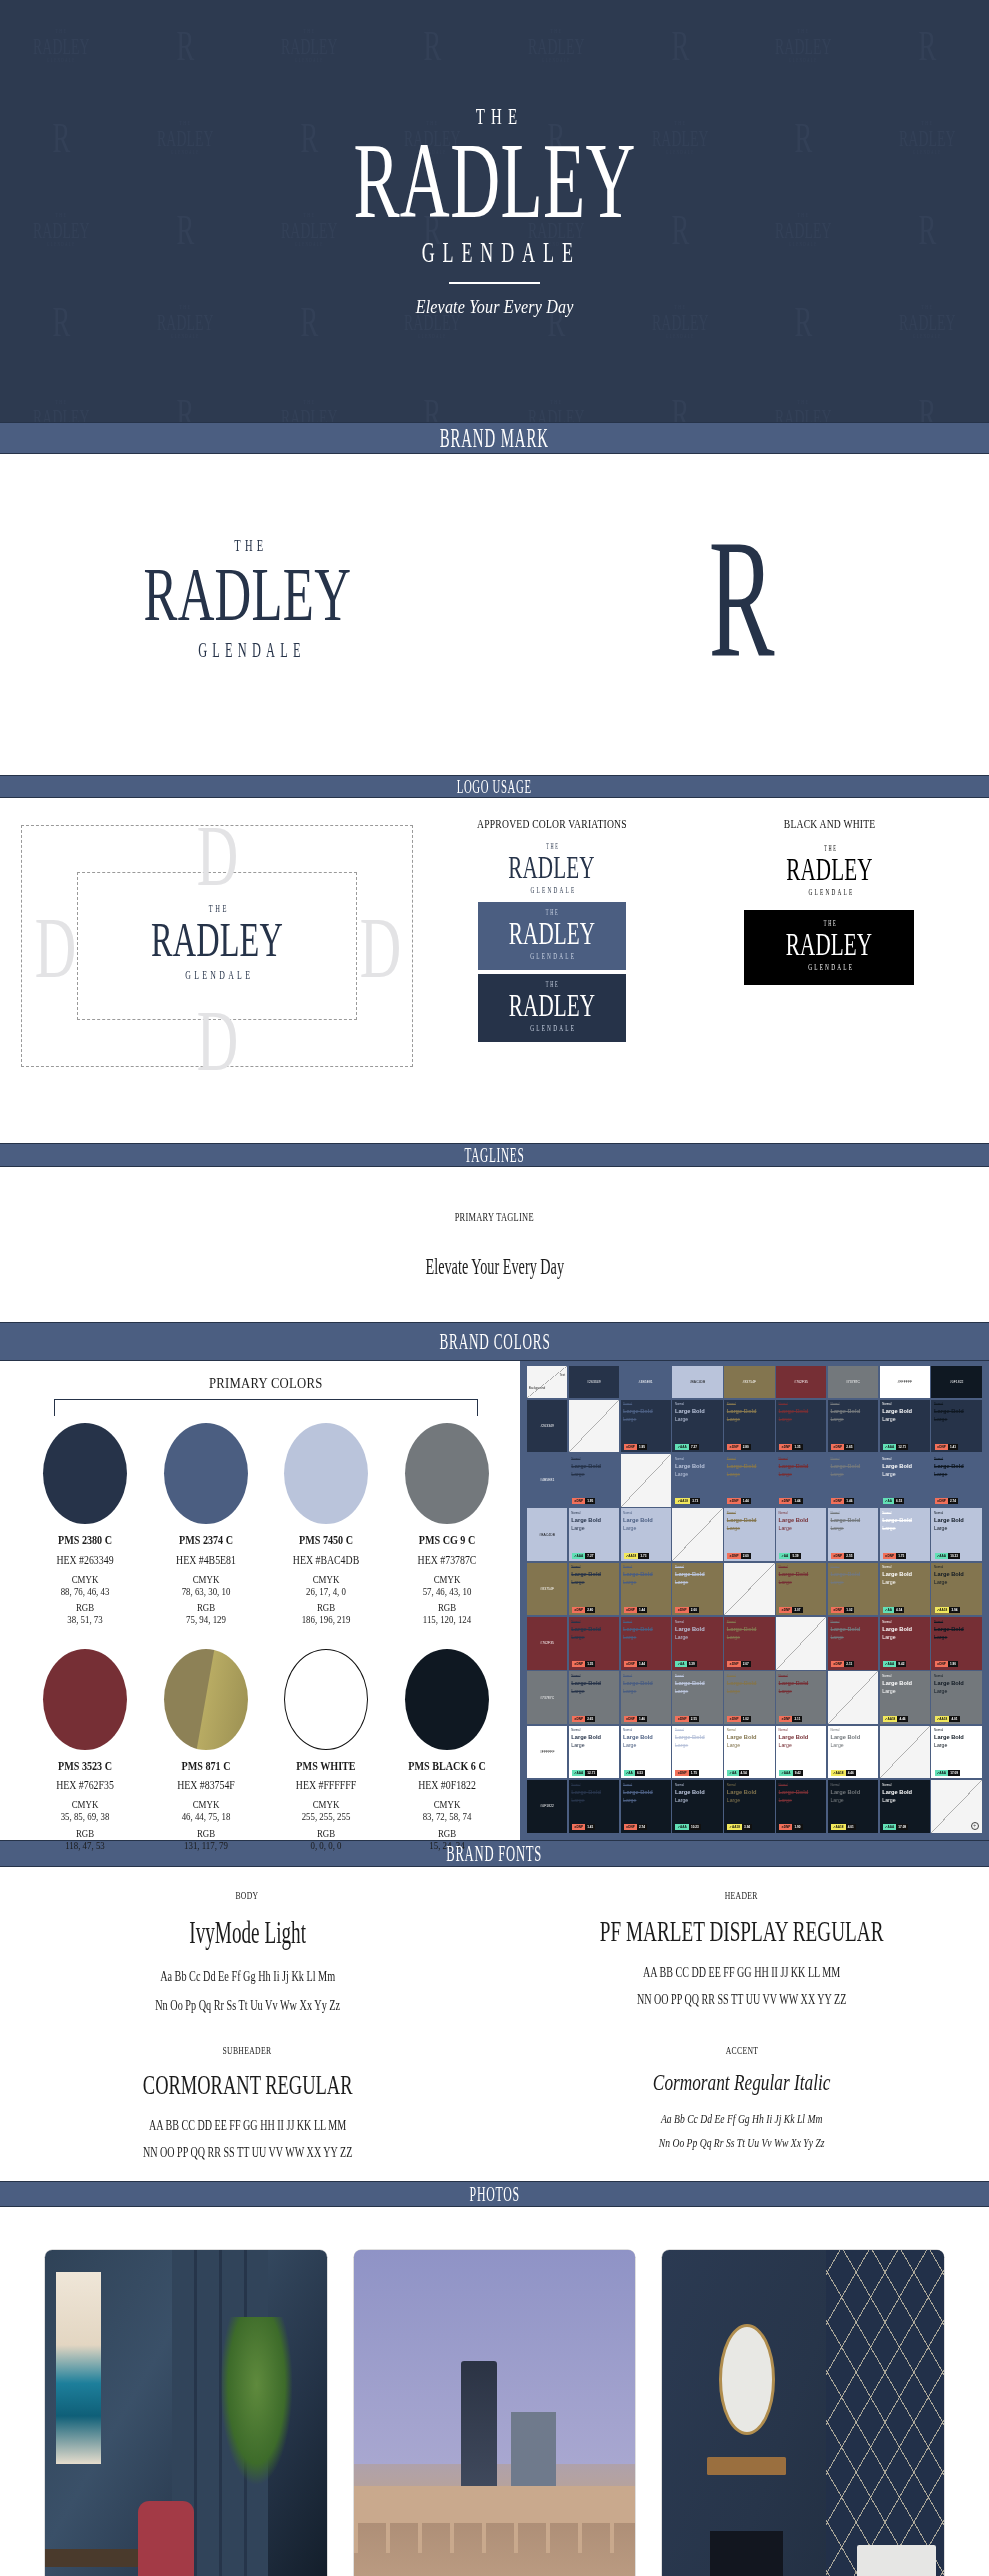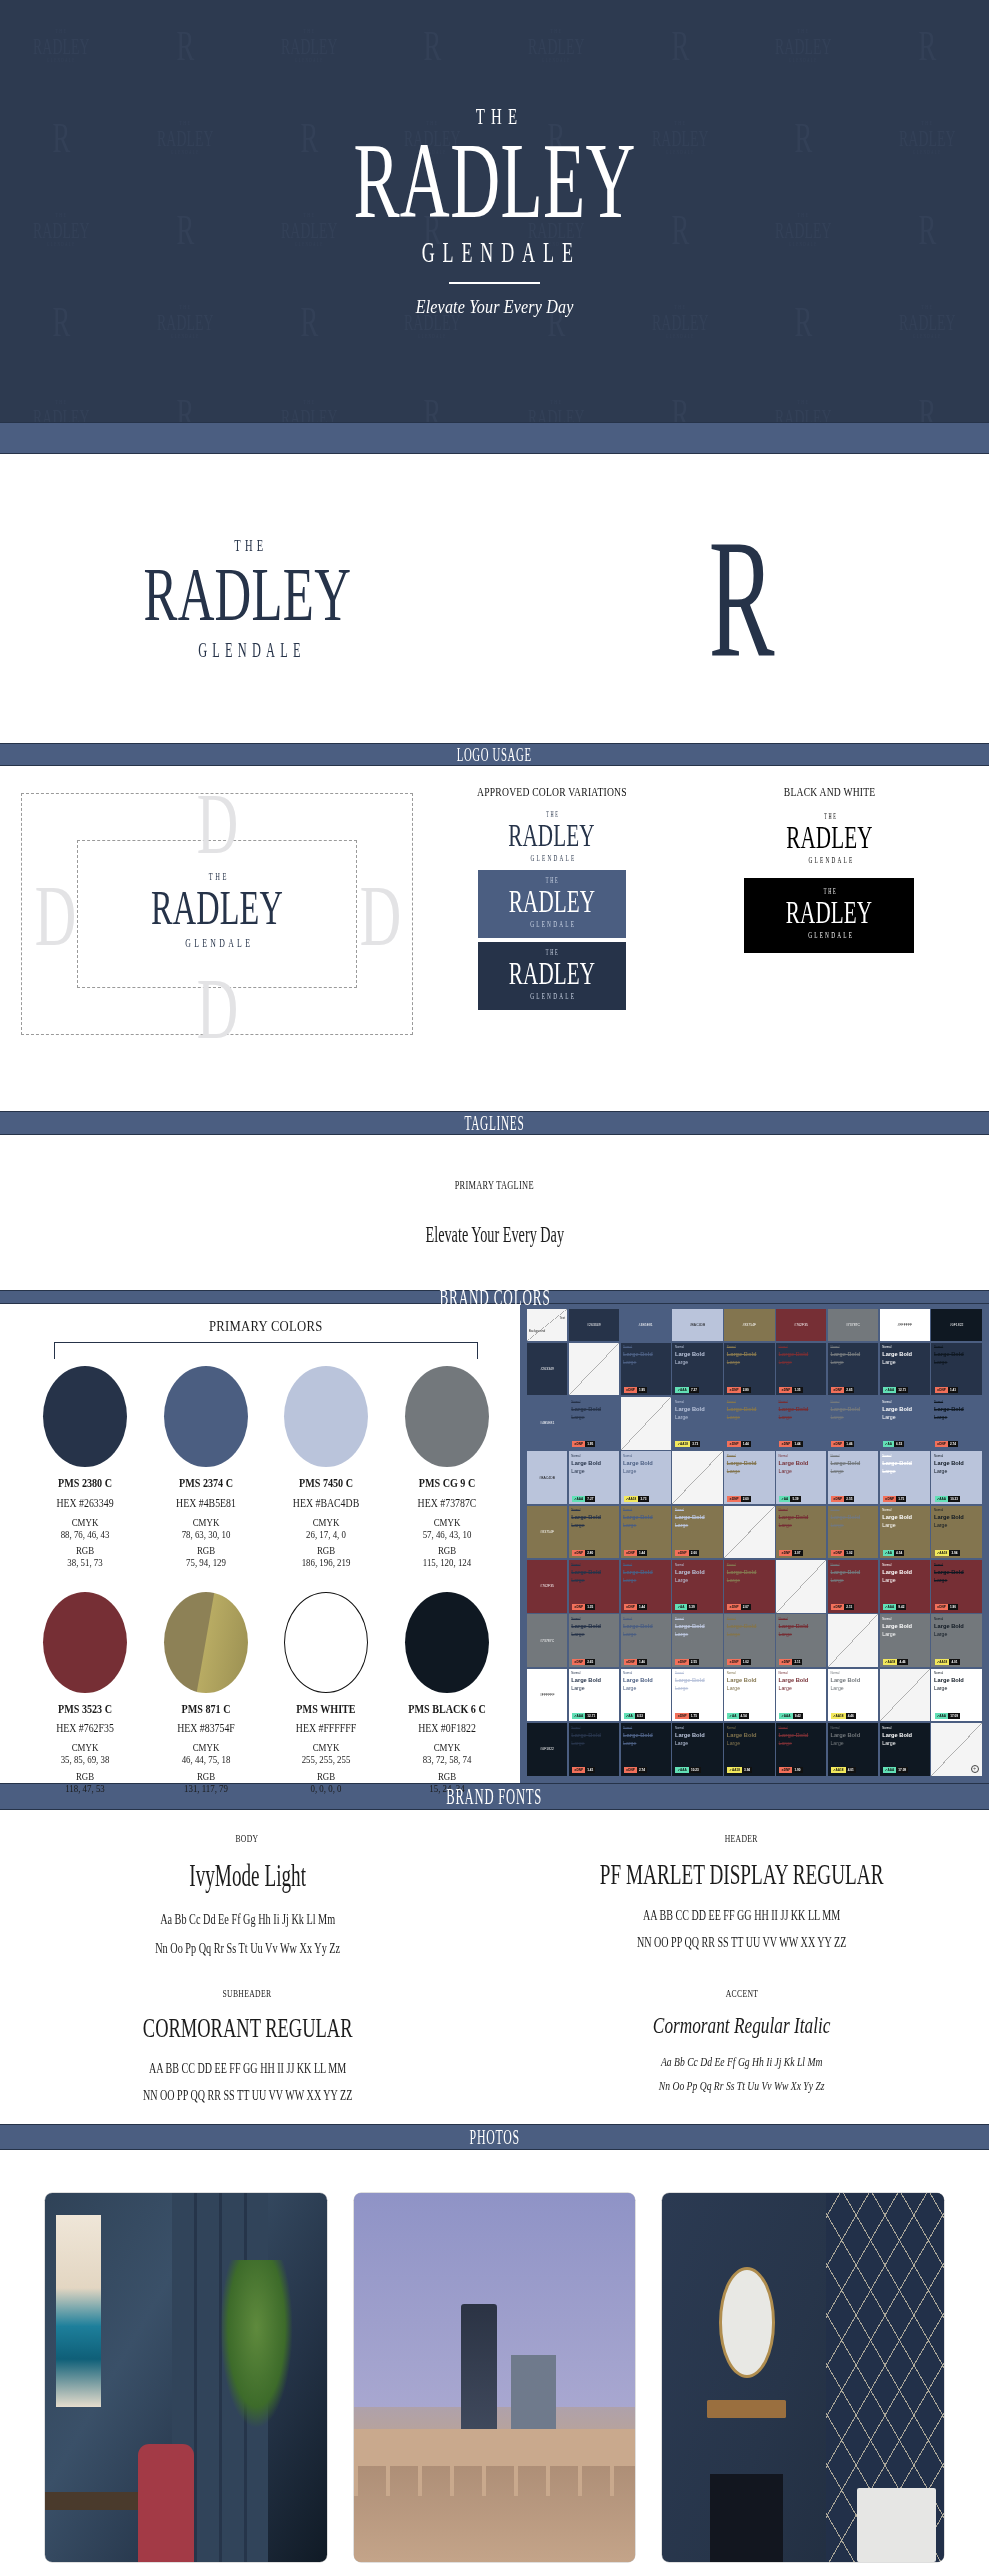--- a/index.html
+++ b/index.html
@@ -79,21 +79,21 @@
   .lock-lg .t-the { font-size:17.5px; }
   .lock-lg .t-rad { font-size:77px; margin-top:2.1px; }
   .lock-lg .t-gle { font-size:20.6px; margin-top:6.2px; }
 
   .brandmark-R {
     font-size:170px; line-height:.8; color:#263349;
     transform:scaleX(.58); font-family:"Liberation Serif", serif;
   }
 
   
-  .usage-band { height:23px; }
+  .usage-band { height:23px;margin-top:32px; }
   .usage-band .band-title { font-size:19.6px; }
   .usage-section { height:345px; display:flex; padding:17.5px 20.6px 0; }
   .usage-left { flex:1.05; display:flex; align-items:flex-start; justify-content:center; padding-top:9.3px;}
   .usage-mid  { flex:1; display:flex; flex-direction:column; align-items:center; }
   .usage-right{ flex:1; display:flex; flex-direction:column; align-items:center; }
 
   .usage-label {
     font-size:13.4px; letter-spacing:.02em; transform:scaleX(.72);
     color:#111; white-space:nowrap; margin-bottom:9.3px;
   }
@@ -129,21 +129,21 @@
 
   
   .tag-band { height:24px; }
   .tag-band .band-title { font-size:20.6px; }
   .taglines { height:155px; display:flex; }
   .tag-col { flex:1; display:flex; flex-direction:column; align-items:center; justify-content:center; }
   .tag-kicker { font-size:12.4px; letter-spacing:.03em; transform:scaleX(.68); margin-bottom:29px; white-space:nowrap;}
   .tag-text { font-size:23px; transform:scaleX(.62); white-space:nowrap; }
 
   
-  .colors-band { height:14px; }
+  .colors-band { height:39px; }
   .colors-band .band-title { font-size:24px; }
   .colors-section { height:479px; display:flex; }
   .colors-left { width:520px; padding:13.4px 17.5px 0 29px; }
   .colors-right { flex:1; background:#4b5e81; padding:5.2px 7.2px 7.2px; }
 
   .primary-title { text-align:center; font-size:15.5px; letter-spacing:.02em; transform:scaleX(.82); }
   .bracket { height:17.5px; border:1px solid #263349; border-bottom:none; margin:6.2px 25px 0; }
 
   .swatch-row { display:flex; justify-content:space-between; margin-top:7.2px; }
   .swatch { width:112px; text-align:center; }
@@ -380,20 +380,23 @@
     <span class="hero-the">THE</span>
     <span class="hero-radley">RADLEY</span>
     <span class="hero-glendale">GLENDALE</span>
     <div class="hero-rule"></div>
     <span class="hero-tagline">Elevate Your Every Day</span>
   </div>
 </section>
 
 <div class="band logo-band">
   <div class="logo-band-row">
+    <div>
+        <span class="band-title">BRAND MARK</span>
+      </div>
   </div>
 </div>
 <section class="logo-section">
   <div class="logo-cell">
     <div class="lock lock-lg">
       <span class="t-the">THE</span>
       <span class="t-rad">RADLEY</span>
       <span class="t-gle">GLENDALE</span>
     </div>
   </div>

